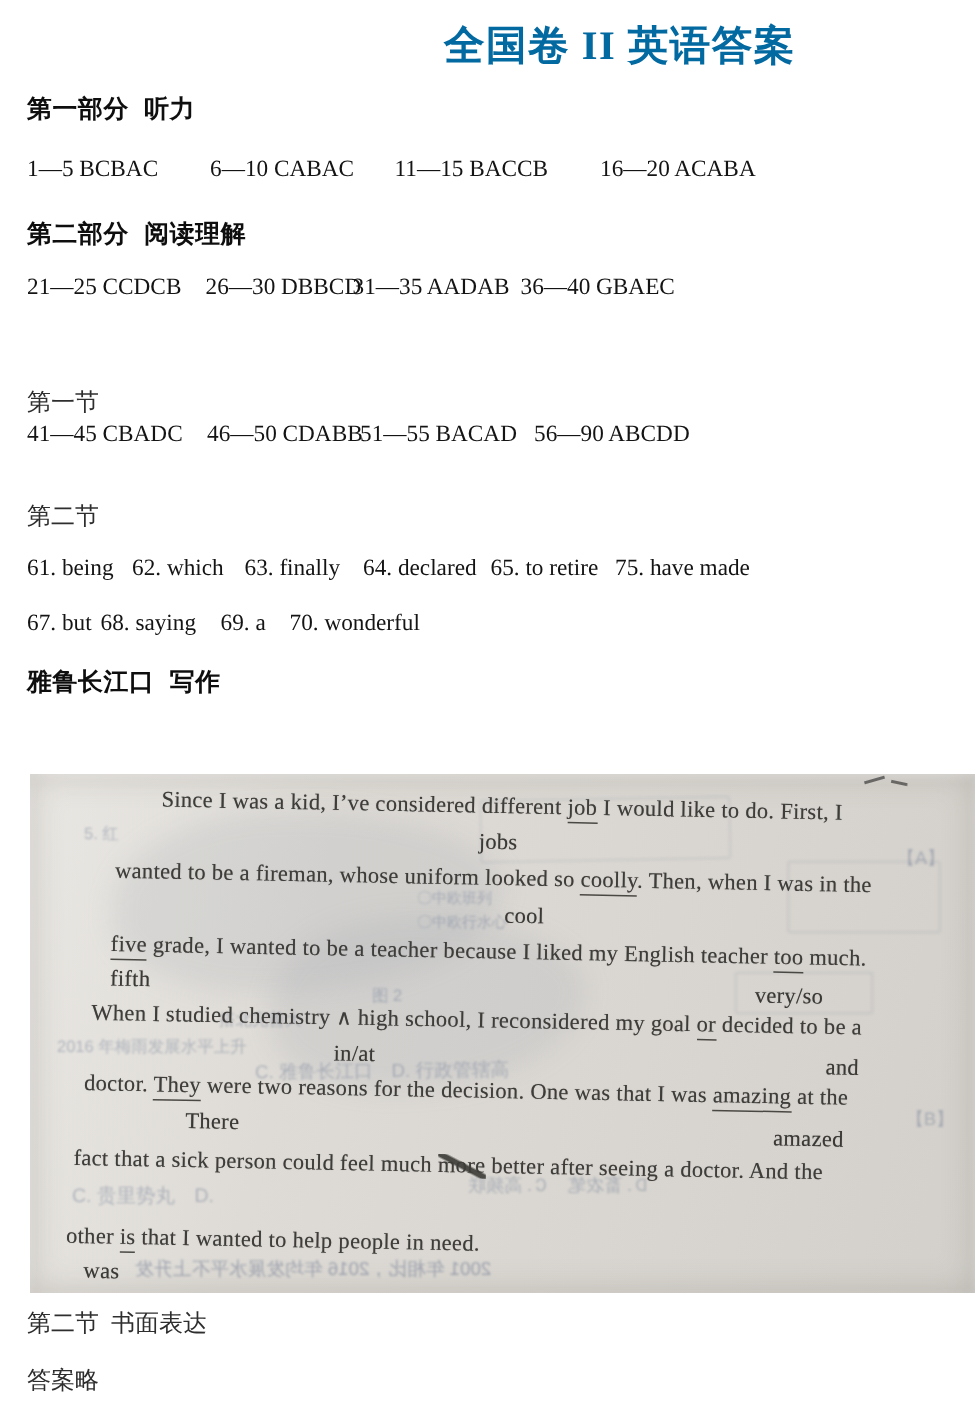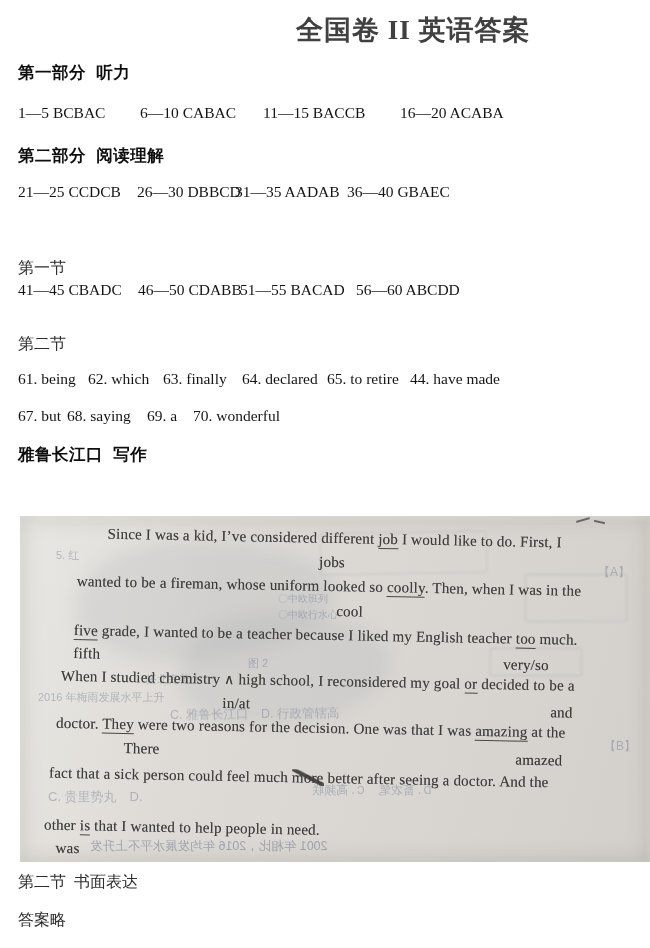--- a/index.html
+++ b/index.html
@@ -1,19 +1,19 @@
 <!DOCTYPE html>
 <html lang="zh"><head>
 <meta charset="utf-8">
 <style>
   html,body{margin:0;padding:0;background:#ffffff;}
   .page{position:relative;width:650px;height:948px;background:#ffffff;overflow:hidden;
         font-family:"Liberation Serif","DejaVu Serif",serif;color:#1c1c1c;}
   .title{position:absolute;left:296px;top:12px;font-size:27px;font-weight:700;
-         letter-spacing:1px;white-space:pre;color:#404040;}
+         letter-spacing:1px;white-space:pre;color:#0369a1;}
   .heading{position:absolute;left:18px;font-family:"Liberation Sans","DejaVu Sans",sans-serif;
            font-size:16.5px;font-weight:700;letter-spacing:.5px;color:#0e0e0e;white-space:pre;}
   .subhead{position:absolute;left:18px;font-size:16px;color:#2e2e2e;white-space:pre;}
   .ansrow{position:absolute;left:18px;right:0;height:22px;font-size:15.5px;color:#141414;}
   .ansrow span{position:absolute;top:0;white-space:pre;}
   
   .photo{position:absolute;left:20px;top:516px;width:630px;height:346px;overflow:hidden;
          background:linear-gradient(104deg,#e9e7e3 0%,#dedbd6 30%,#d8d5d0 70%,#d3d0cb 100%);
          box-shadow:inset 0 0 22px rgba(110,104,94,.28), inset 0 2px 6px rgba(255,255,255,.5);}
   .rot{position:absolute;left:0;top:0;width:630px;height:346px;
@@ -55,31 +55,31 @@
     <span style="left:119px">26—30 DBBCD</span>
     <span style="left:217px">31—35 AADAB</span>
     <span style="left:329px">36—40 GBAEC</span>
   </div>
 
   <div class="subhead" style="top:258px">第一节</div>
   <div class="ansrow" style="top:281px">
     <span style="left:0">41—45 CBADC</span>
     <span style="left:120px">46—50 CDABB</span>
     <span style="left:222px">51—55 BACAD</span>
-    <span style="left:338px">56—60 ABCDD</span>
+    <span style="left:338px">56—90 ABCDD</span>
   </div>
 
   <div class="subhead" style="top:334px">第二节</div>
   <div class="ansrow" style="top:370px">
     <span style="left:0">61. being</span>
     <span style="left:70px">62. which</span>
     <span style="left:145px">63. finally</span>
     <span style="left:224px">64. declared</span>
     <span style="left:309px">65. to retire</span>
-    <span style="left:392px">44. have made</span>
+    <span style="left:392px">75. have made</span>
   </div>
   <div class="ansrow" style="top:407px">
     <span style="left:0">67. but</span>
     <span style="left:49px">68. saying</span>
     <span style="left:129px">69. a</span>
     <span style="left:175px">70. wonderful</span>
   </div>
 
   <div class="heading" style="top:444px">雅鲁长江口  写作</div>
 

